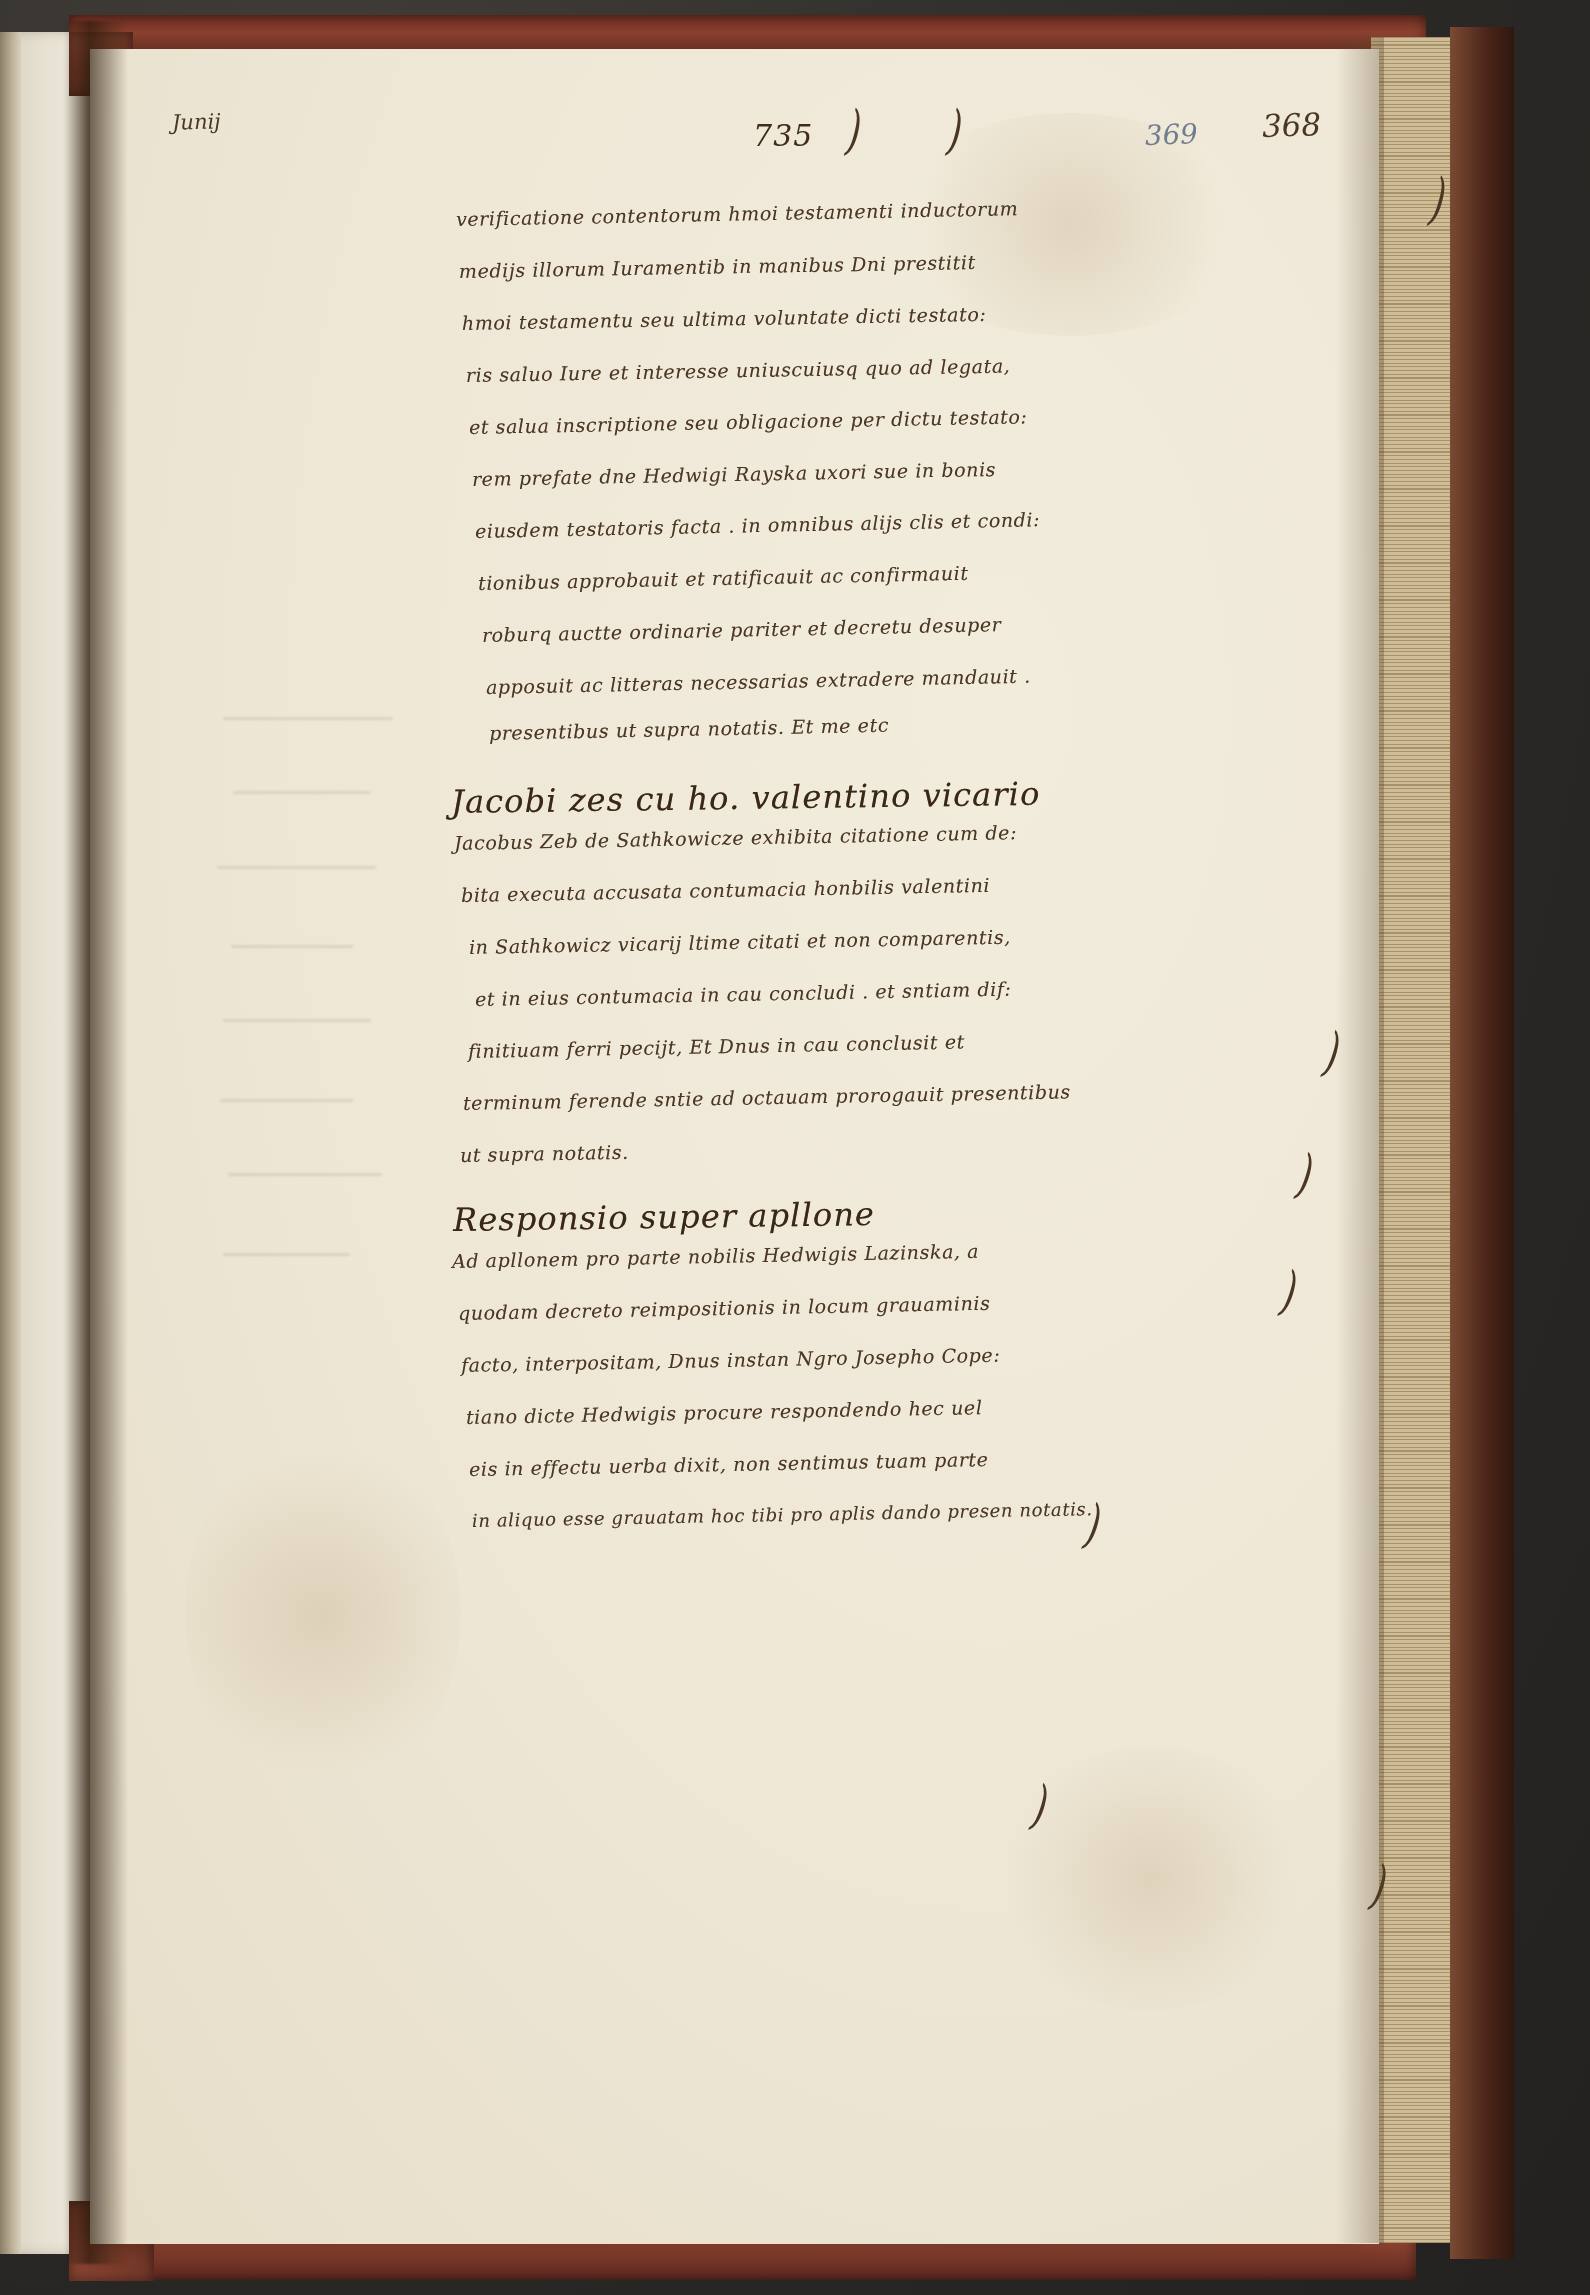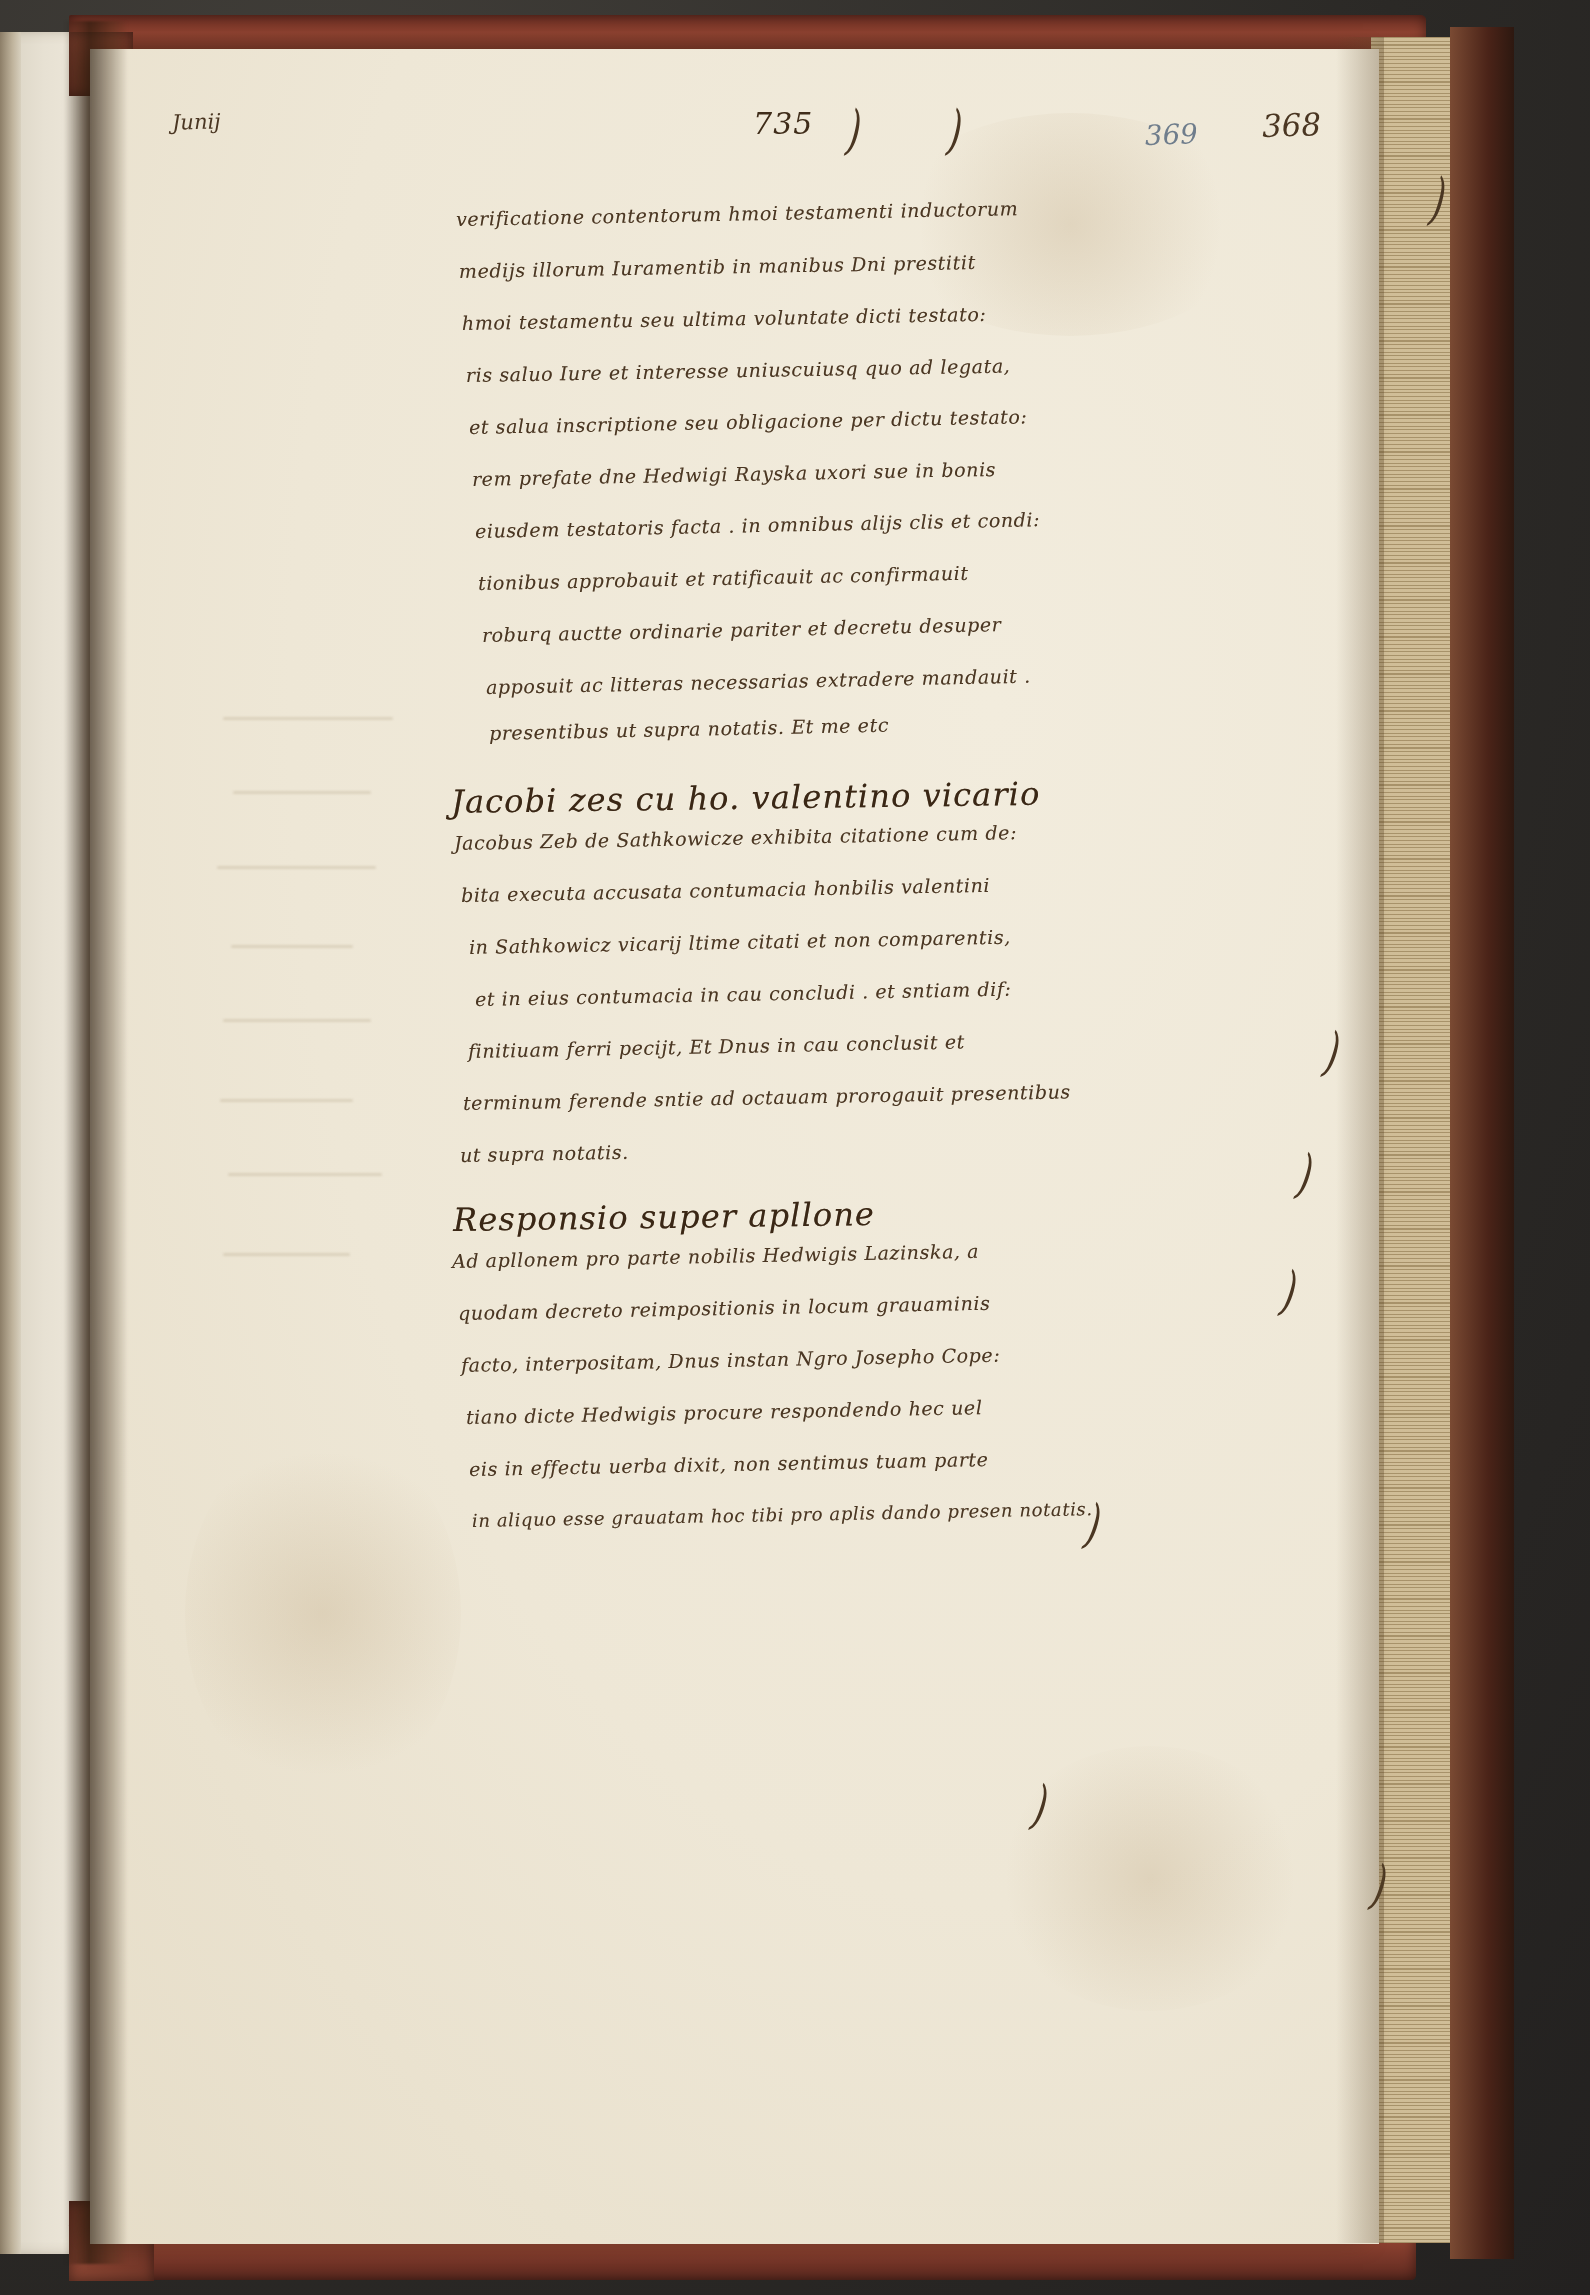--- a/index.html
+++ b/index.html
@@ -239,21 +239,21 @@
     <div class="showthrough" style="top:742px; left:143px; width:138px;"></div>
     <div class="showthrough" style="top:817px; left:127px; width:159px;"></div>
     <div class="showthrough" style="top:896px; left:141px; width:122px;"></div>
     <div class="showthrough" style="top:970px; left:133px; width:148px;"></div>
     <div class="showthrough" style="top:1050px; left:130px; width:133px;"></div>
     <div class="showthrough" style="top:1124px; left:138px; width:154px;"></div>
     <div class="showthrough" style="top:1204px; left:133px; width:127px;"></div>
 
     <div class="margin-note" id="month-note" style="left:82px; top:61px; transform:rotate(-1.5deg);">Junij</div>
 
-    <div class="margin-note" id="page-number" style="left:663px; top:57px;">735</div>
+    <div class="margin-note" id="page-number" style="left:663px; top:69px;">735</div>
 
     <div class="margin-note" id="folio-pencil" style="left:1055px; top:69px; transform:rotate(-2deg);">369</div>
 
     <div class="margin-note" id="folio-ink" style="left:1172px; top:58px; transform:rotate(-2deg);">368</div>
 
     <div class="flourish" style="left:758px; top:64px; transform:rotate(14deg) scaleY(1.6);">)</div>
     <div class="flourish" style="left:859px; top:64px; transform:rotate(14deg) scaleY(1.6);">)</div>
     <div class="flourish" style="left:1342px; top:133px; transform:rotate(16deg) scaleY(1.7);">)</div>
 
     <div id="text-block">

